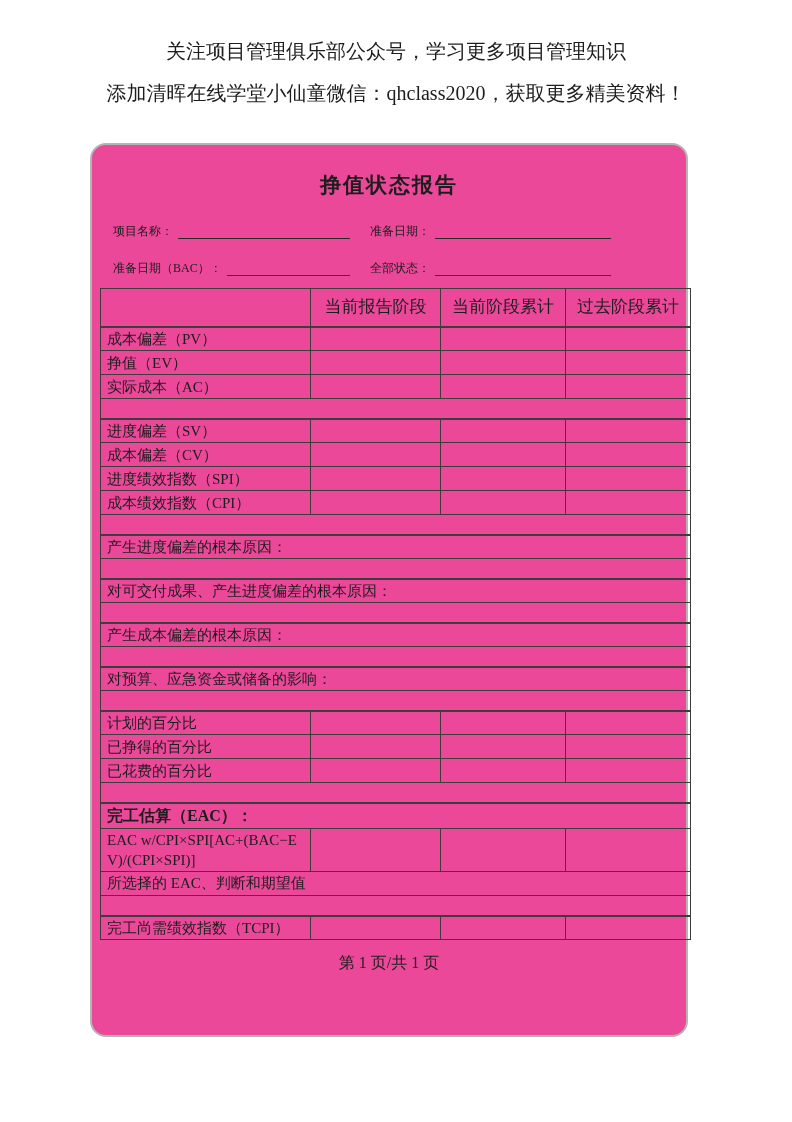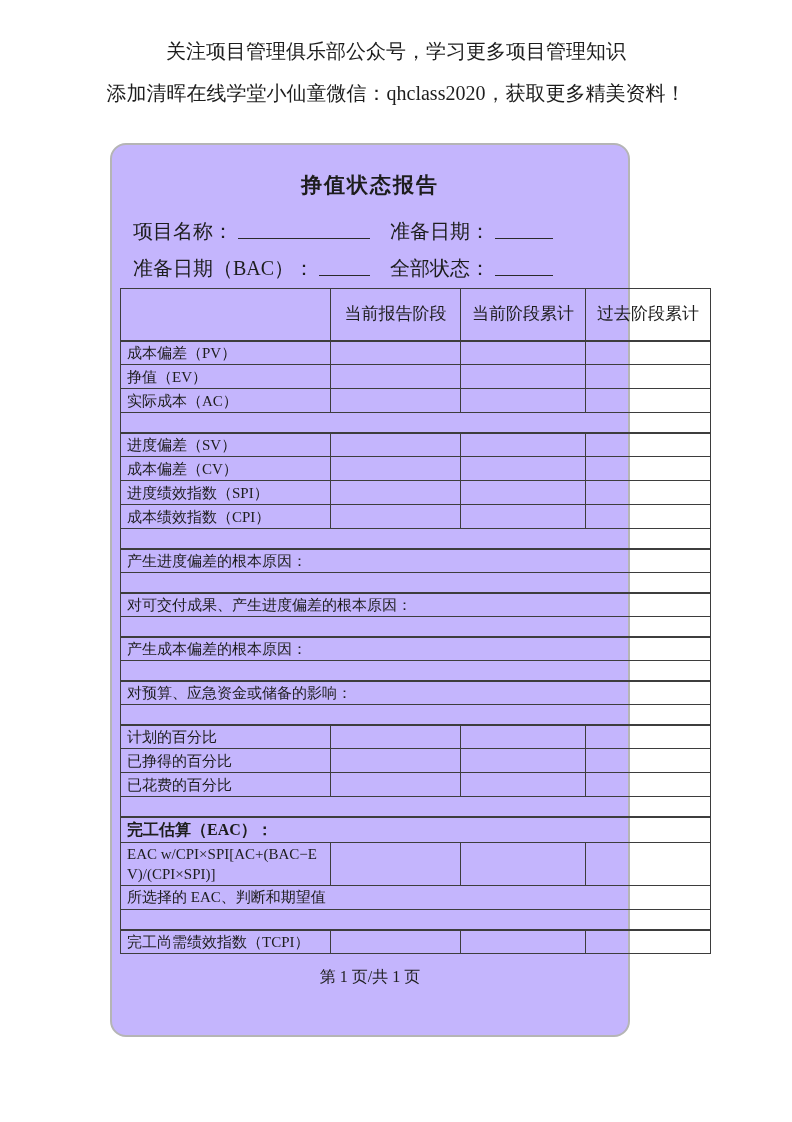--- a/index.html
+++ b/index.html
@@ -14,38 +14,37 @@
 
   
   .promo { text-align: center; font-size: 20px; line-height: 23px; }
   .promo-1 { padding-top: 40px; }
   .promo-2 { margin-top: 19px; }
 
   
   .card {
     position: absolute;
     left: 90px; top: 143px;
-    width: 520px; height: 894px;
+    width: 598px; height: 894px;
     border: 2px solid #b5b5b5;
     border-radius: 16px;
-    background: #c4b5fd;
-    margin-left: 20px;
+    background: #ec4899;
   }
 
   .report-title {
     margin-top: 26px;
     text-align: center;
     font-family: "Liberation Sans", "DejaVu Sans", sans-serif;
     font-weight: bold;
     font-size: 21px;
     letter-spacing: 2px;
   }
 
   
-  .fields { margin: 18px 22px 0 21px; font-size: 20px; }
+  .fields { margin: 18px 22px 0 21px; font-size: 12px; }
   .field-row { display: flex; margin-top: 13px; height: 24px; }
   .fcell { display: flex; align-items: flex-end; }
   .fcell.left { width: 257px; }
   .fcell.right { flex: 1; padding-right: 53px; }
   .flabel { white-space: nowrap; line-height: 20px; }
   .fline {
     flex: 1;
     border-bottom: 1.5px solid #2a2a2a;
     height: 4px;
     margin: 0 0 2px 5px;
@@ -70,21 +69,21 @@
     padding: 1px 6px;
     vertical-align: middle;
     line-height: 1.35;
     word-wrap: break-word;
     word-break: break-all;
   }
   .ev-table tr.head-row td {
     text-align: center;
     font-size: 17px;
     border-bottom-width: 2.2px;
-    padding: 14px 2px;
+    padding: 7px 2px;
   }
   tr.spacer-row td { height: 20px; border-bottom-width: 2px; }
   td.c-section { text-align: left; }
   tr.section-bold td { font-weight: bold; font-size: 16px; }
 
   .pagination {
     margin-top: 13px;
     text-align: center;
     font-size: 16px;
   }

